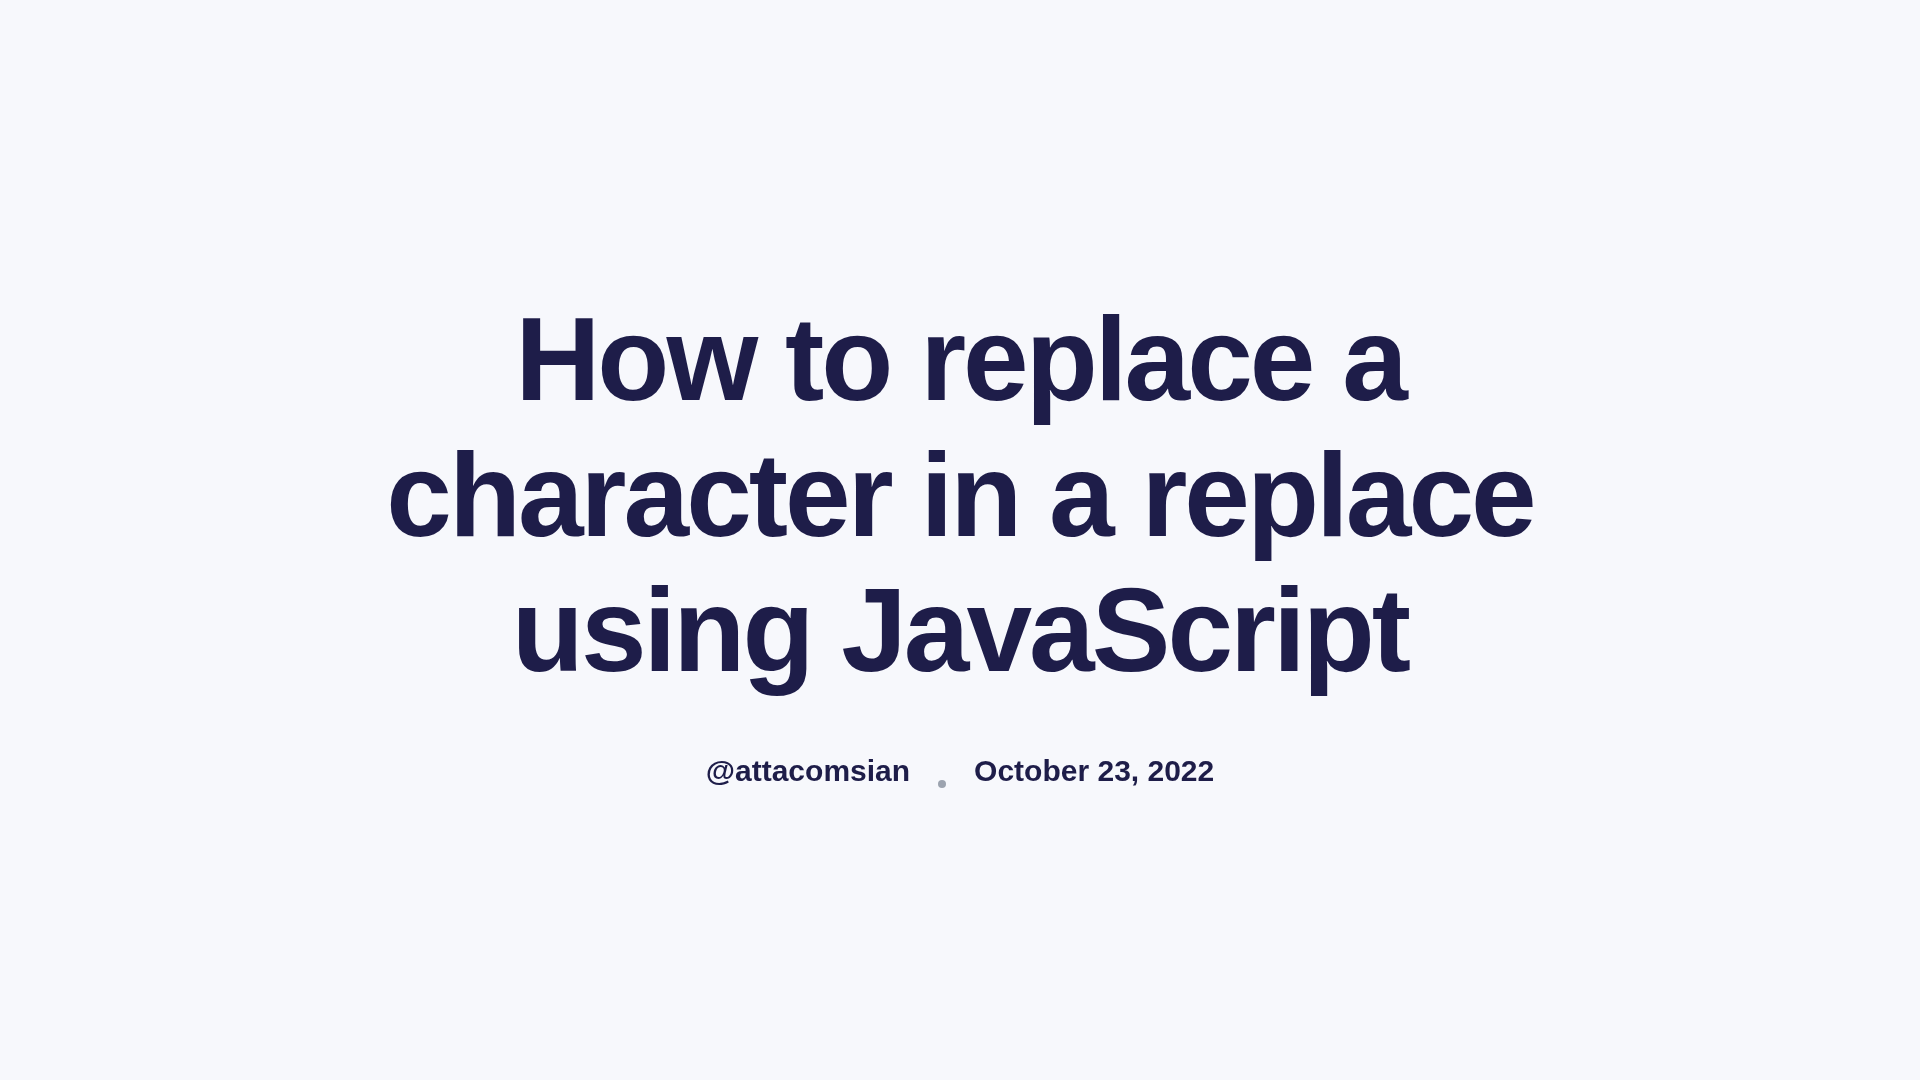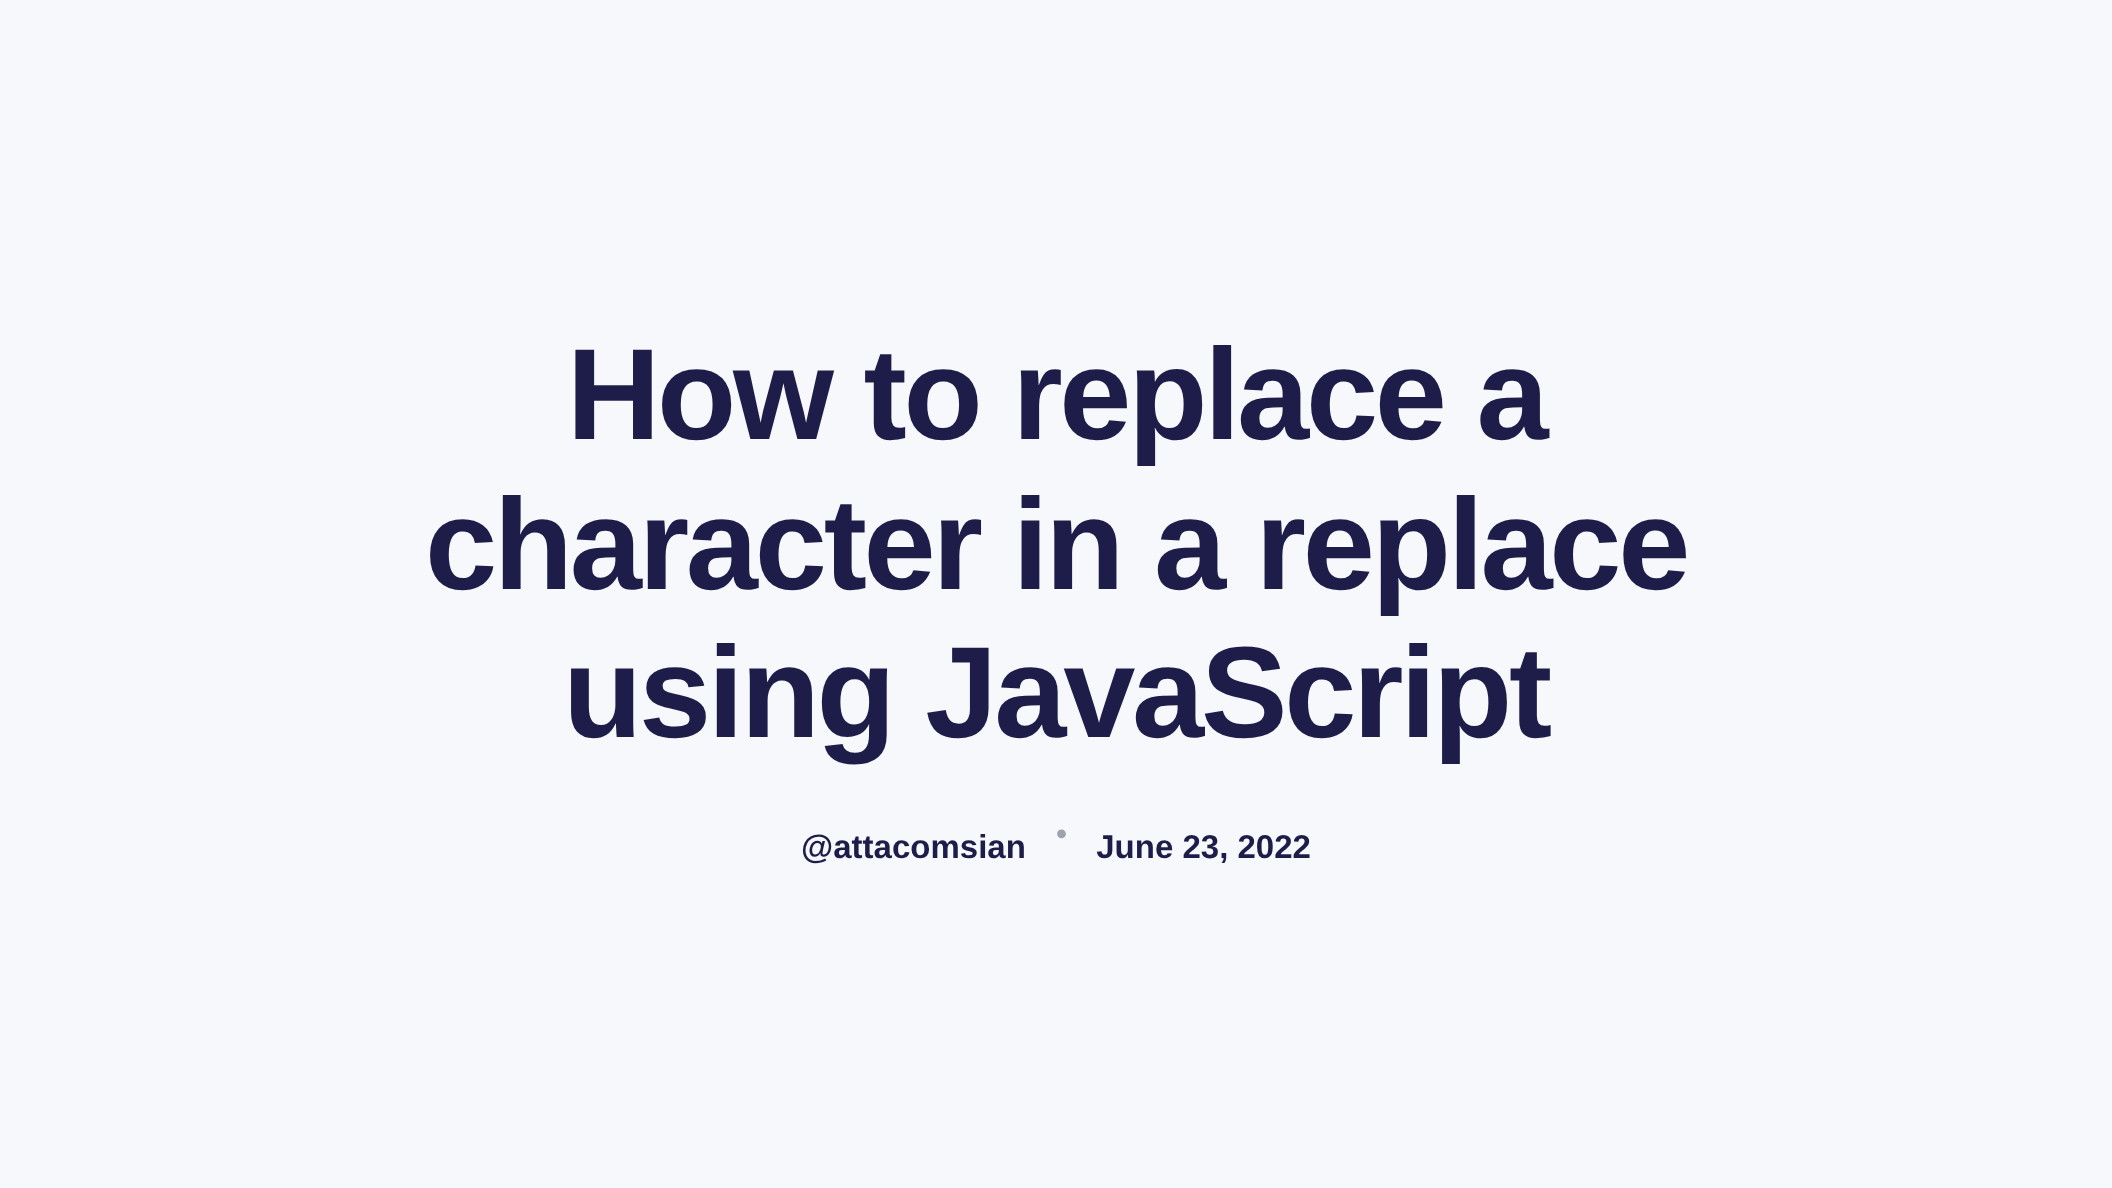--- a/index.html
+++ b/index.html
@@ -32,21 +32,21 @@
       font-size: 118px;
       font-weight: 800;
       color: #1e1d49;
       line-height: 1.15;
       letter-spacing: -3px;
       margin-bottom: 55px;
     }
     
     .meta {
       display: flex;
-      align-items: flex-start;
+      align-items: flex-end;
       gap: 28px;
       font-size: 30px;
       font-weight: 700;
       color: #1e1d49;
     }
     
     .separator {
       width: 8px;
       height: 8px;
       border-radius: 50%;
@@ -54,15 +54,15 @@
     }
   </style>
 </head>
 <body>
 
 <div class="container">
   <h1 class="title">How to replace a character in a replace using JavaScript</h1>
   <div class="meta">
     <span>@attacomsian</span>
     <span class="separator"></span>
-    <span>June 23, 2022</span>
+    <span>October 23, 2022</span>
   </div>
 </div>
 
 </body></html>

